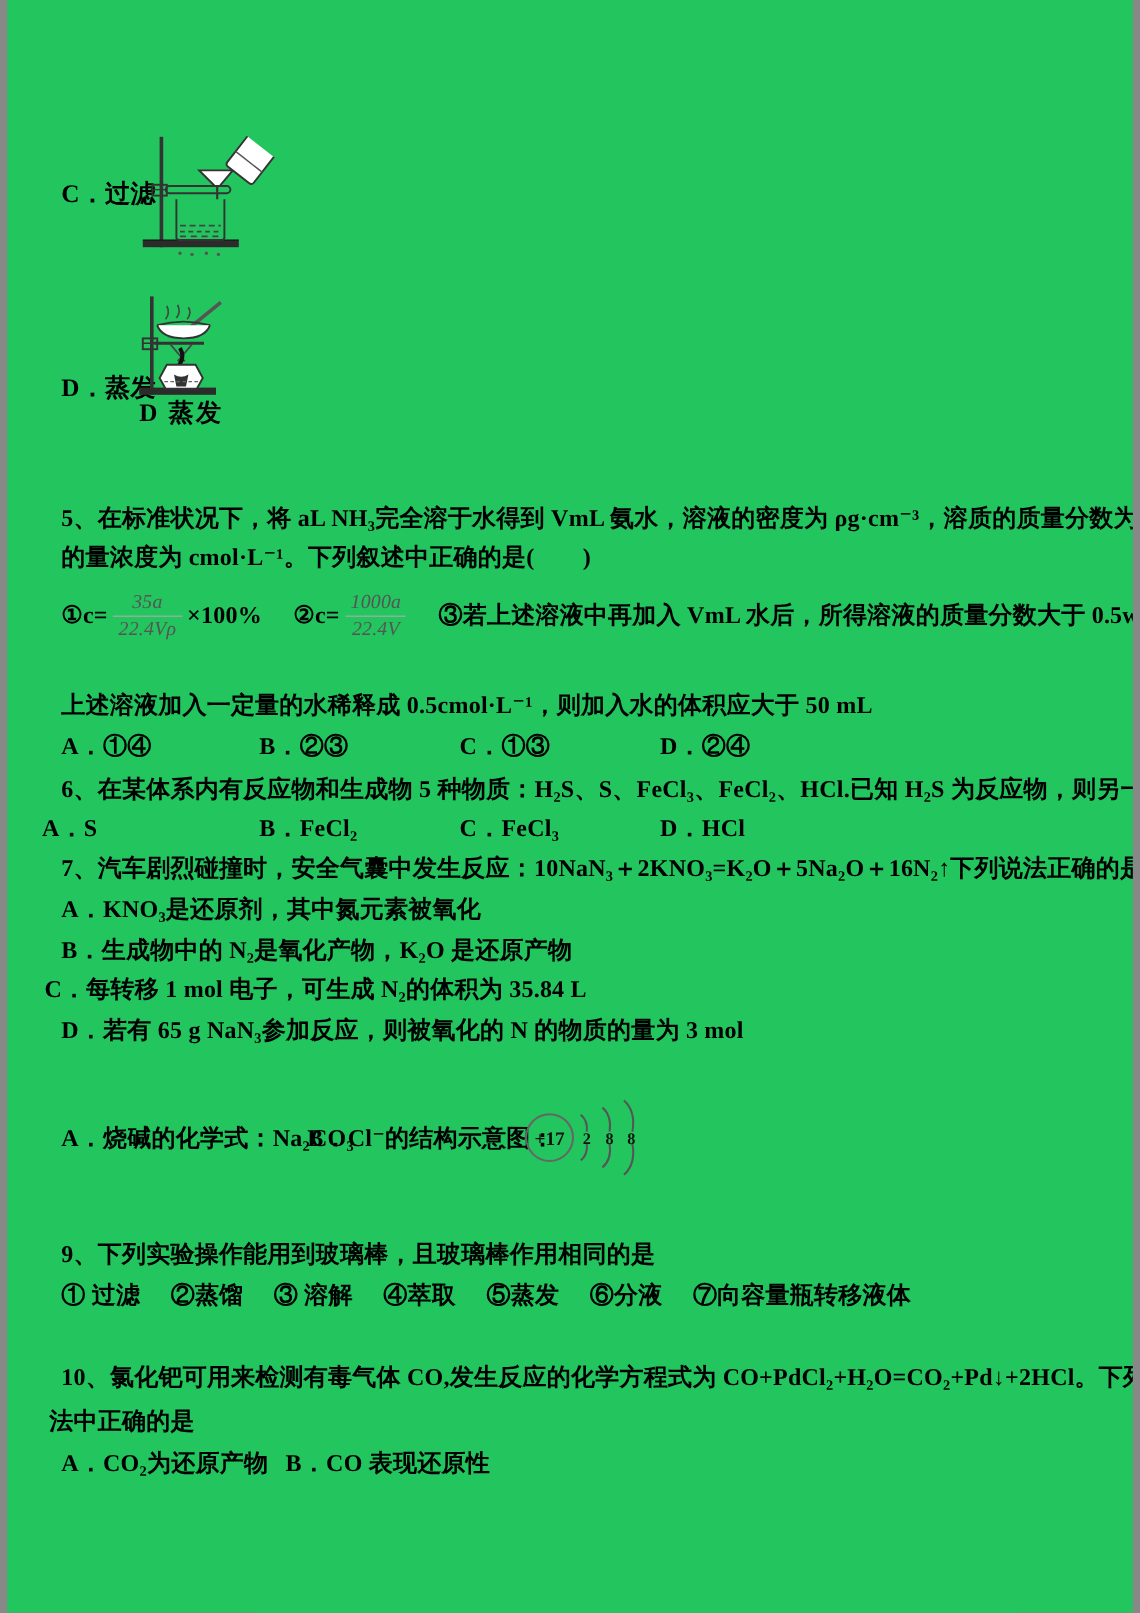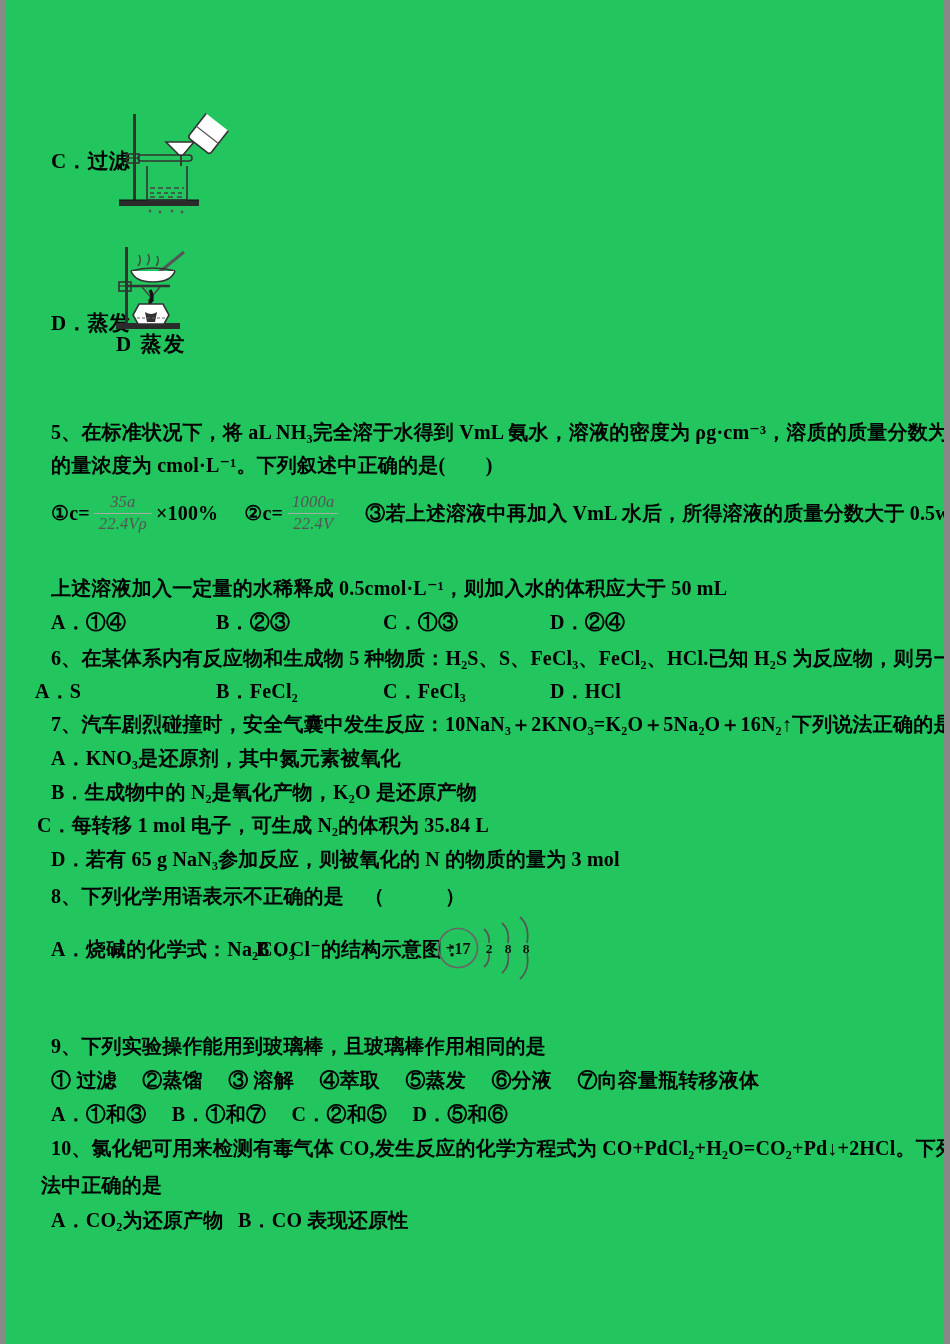--- a/index.html
+++ b/index.html
@@ -146,21 +146,20 @@
   <div class="line" style="left:210px; top:680px;">B．FeCl₂</div>
   <div class="line" style="left:377px; top:680px;">C．FeCl₃</div>
   <div class="line" style="left:544px; top:680px;">D．HCl</div>
 
   <div class="line" style="left:45px; top:713px;">7、汽车剧烈碰撞时，安全气囊中发生反应：10NaN₃＋2KNO₃=K₂O＋5Na₂O＋16N₂↑下列说法正确的是(　　)</div>
   <div class="line" style="left:45px; top:747px;">A．KNO₃是还原剂，其中氮元素被氧化</div>
   <div class="line" style="left:45px; top:781px;">B．生成物中的 N₂是氧化产物，K₂O 是还原产物</div>
   <div class="line" style="left:31px; top:814px;">C．每转移 1  mol 电子，可生成 N₂的体积为 35.84  L</div>
   <div class="line" style="left:45px; top:848px;">D．若有 65  g  NaN₃参加反应，则被氧化的 N 的物质的量为 3  mol</div>
 
-  <div class="line" style="left:45px; top:885px;">8、下列化学用语表示不正确的是　（　　　）</div>
   <div class="line" style="left:45px; top:938px;">A．烧碱的化学式：Na₂CO₃</div>
   <div class="line" style="left:250px; top:938px;">B．Cl⁻的结构示意图：</div>
 
   <div class="atom" style="left:428px; top:912px;">
     <svg width="122" height="74" viewBox="0 0 122 74">
       <circle cx="24" cy="36" r="19.5" fill="none" stroke="#666" stroke-width="1.7"></circle>
       <text x="24" y="42" font-size="16" text-anchor="middle">+17</text>
 
       <path d="M50,17 Q56,22 55,31" fill="none" stroke="#555" stroke-width="1.7"></path>
       <path d="M55,41 Q56,50 50,55" fill="none" stroke="#555" stroke-width="1.7"></path>
@@ -172,20 +171,19 @@
 
       <path d="M86,5 Q96,14 93,31" fill="none" stroke="#555" stroke-width="1.7"></path>
       <path d="M93,41 Q96,58 86,67" fill="none" stroke="#555" stroke-width="1.7"></path>
       <text x="92" y="41" font-size="13.5" text-anchor="middle">8</text>
     </svg>
   </div>
 
 
   <div class="line" style="left:45px; top:1035px;">9、下列实验操作能用到玻璃棒，且玻璃棒作用相同的是</div>
   <div class="line" style="left:45px; top:1069px;">① 过滤　 ②蒸馏　 ③ 溶解　 ④萃取　 ⑤蒸发　 ⑥分液　 ⑦向容量瓶转移液体</div>
-  <div class="line" style="left:45px; top:1103px;">A．①和③　 B．①和⑦　 C．②和⑤　 D．⑤和⑥</div>
 
   <div class="line" style="left:45px; top:1137px;">10、氯化钯可用来检测有毒气体 CO,发生反应的化学方程式为 CO+PdCl₂+H₂O=CO₂+Pd↓+2HCl。下列关于该反应的说</div>
   <div class="line" style="left:35px; top:1174px;">法中正确的是</div>
   <div class="line" style="left:45px; top:1209px;">A．CO₂为还原产物</div>
   <div class="line" style="left:232px; top:1209px;">B．CO 表现还原性</div>
 
 </div>
 
 </body></html>

